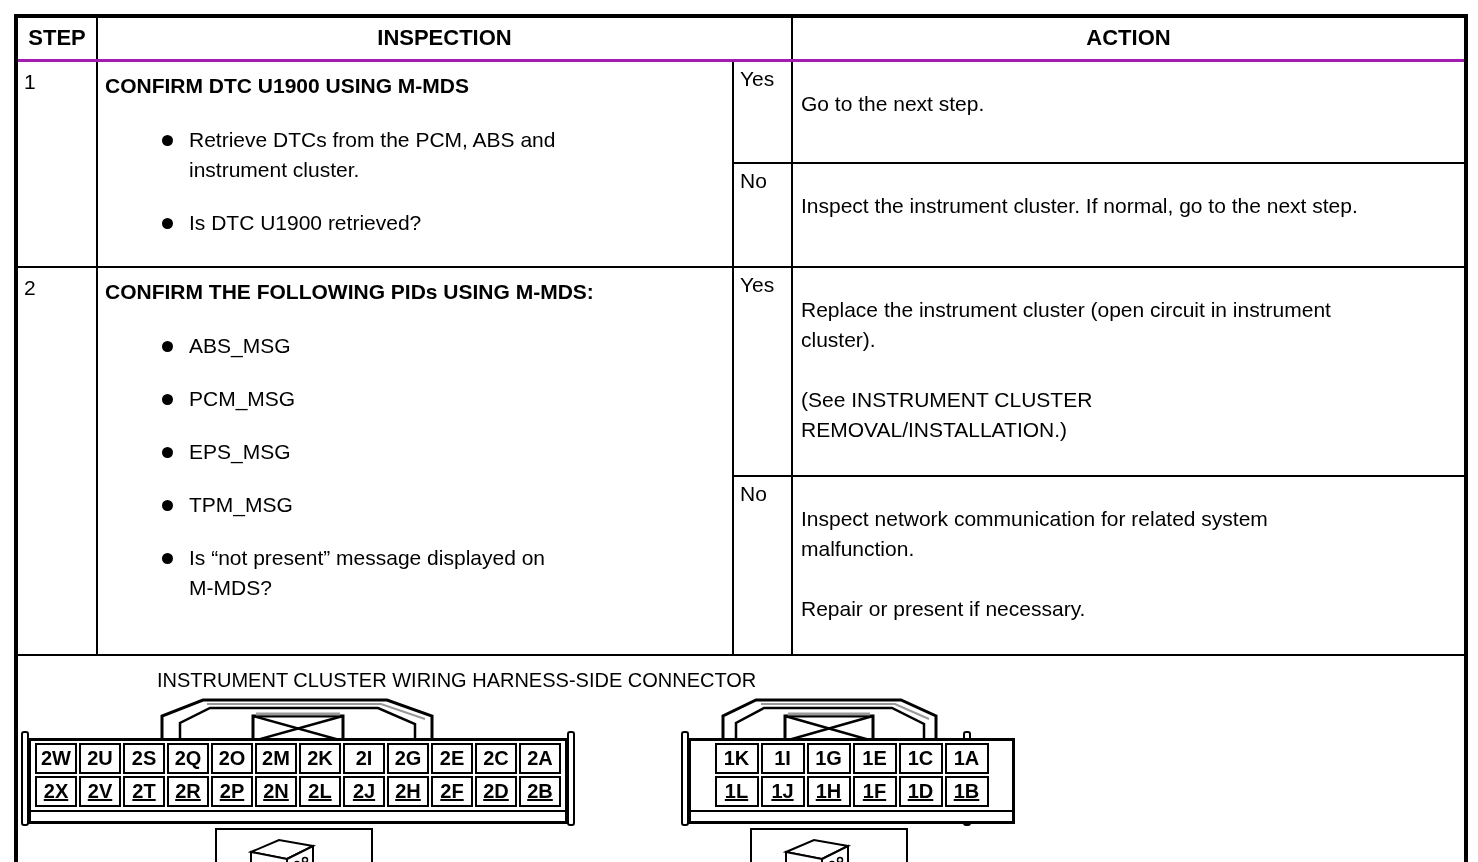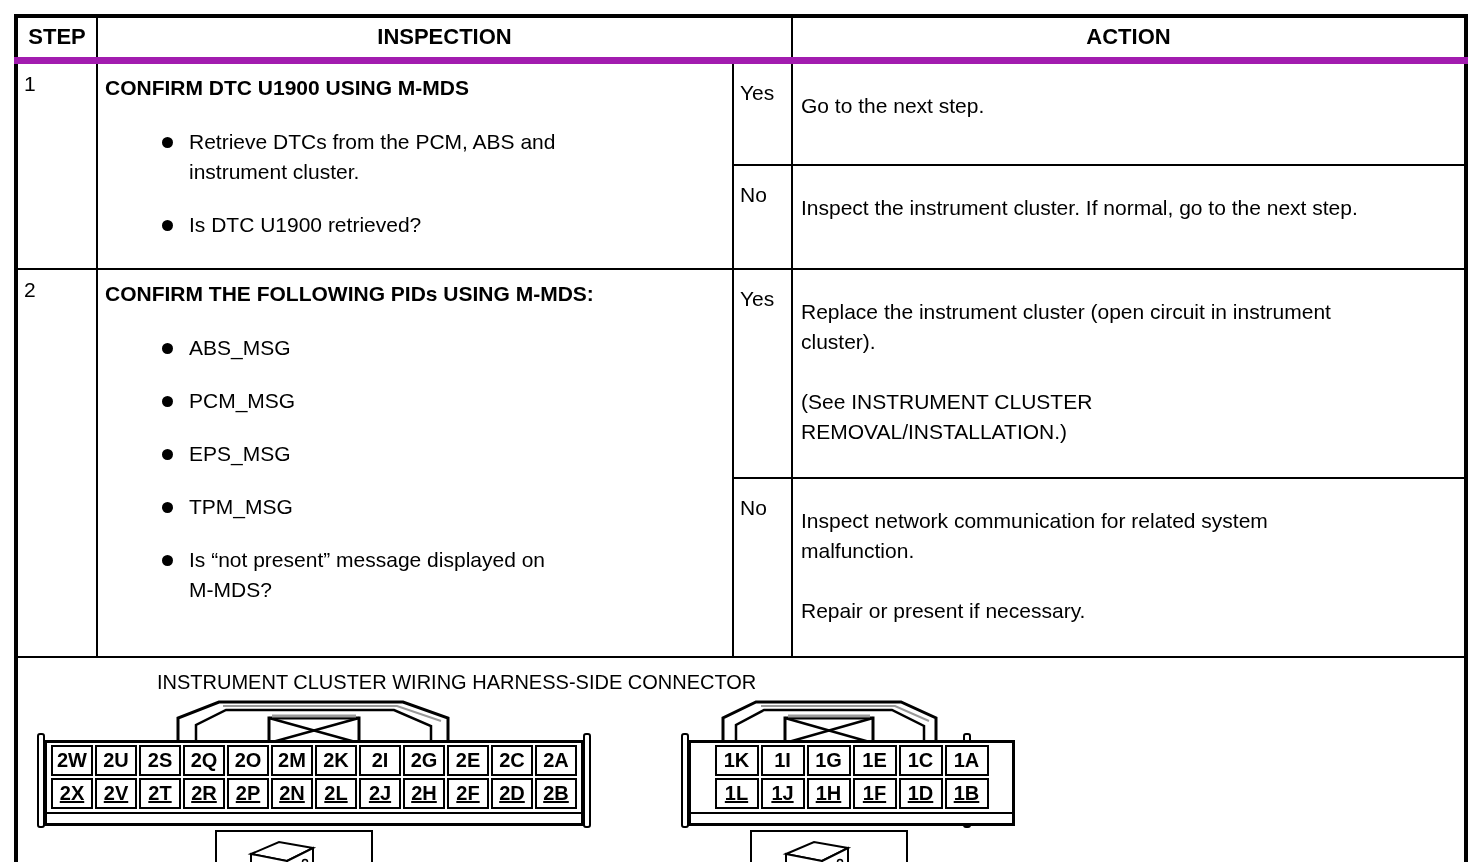--- a/index.html
+++ b/index.html
@@ -28,36 +28,36 @@
     line-height: 30px;
     text-align: left;
     background: #fff;
   }
   tr.hdr th {
     height: 44px;
     text-align: center;
     vertical-align: middle;
     font-weight: bold;
     font-size: 22px;
-    border-bottom: 7px solid #a21caf;
+    border-bottom: 3px solid #a21caf;
   }
   col.c-step { width: 81px; }
   col.c-insp { width: 636px; }
   col.c-yn   { width: 59px; }
   col.c-act  { width: 674px; }
 
   tr.r1a { height: 90px; }
   tr.r1b { height: 91px; }
   tr.r2a { height: 191px; }
   tr.r2b { height: 155px; }
   tr.rfig { height: 258px; }
 
   td.step-cell { padding: 5px 4px 0 6px; }
   td.insp-cell { padding: 9px 6px 5px 7px; }
-  td.yn-cell   { padding: 14px 2px 0 6px; }
+  td.yn-cell   { padding: 2px 2px 0 6px; }
   td.act-cell  { padding: 27px 2px 0 8px; }
 
   .insp-title { font-weight: bold; margin-bottom: 24px; white-space: pre-wrap; }
   ul.bullets { list-style: none; margin-left: 55px; }
   ul.bullets li {
     position: relative;
     padding-left: 29px;
     margin-bottom: 23px;
     white-space: pre-wrap;
   }
@@ -191,21 +191,21 @@
 malfunction.</p>
               <p class="para">Repair or present if necessary.</p>
             </div>
       </td>
     </tr>
 
     <tr class="rfig">
       <td class="figure-cell" colspan="4">
         <div class="fig-title">INSTRUMENT CLUSTER WIRING HARNESS-SIDE CONNECTOR</div>
 
-        <div class="connector c2" style="left:19px; width:554px;">
+        <div class="connector c2" style="left:3px; width:554px;">
           <svg class="latch" width="554" height="43" viewBox="0 0 554 43">
             <polyline points="141,43 141,18 182,2 366,2 411,18 411,43" fill="#fff" stroke="#000" stroke-width="3"></polyline>
             <polyline points="159,43 159,25 189,10 357,10 394,26 394,43" fill="none" stroke="#000" stroke-width="2.5"></polyline>
             <polyline points="186,6 360,6 404,21" fill="none" stroke="#999" stroke-width="2"></polyline>
             <rect x="232" y="18" width="90" height="25" fill="#fff" stroke="#000" stroke-width="3"></rect>
             <line x1="232" y1="18" x2="322" y2="43" stroke="#000" stroke-width="2.5"></line>
             <line x1="322" y1="18" x2="232" y2="43" stroke="#000" stroke-width="2.5"></line>
             <line x1="235" y1="16" x2="319" y2="16" stroke="#999" stroke-width="3"></line>
           </svg>
           <div class="side-tab" style="left:0;"></div>

